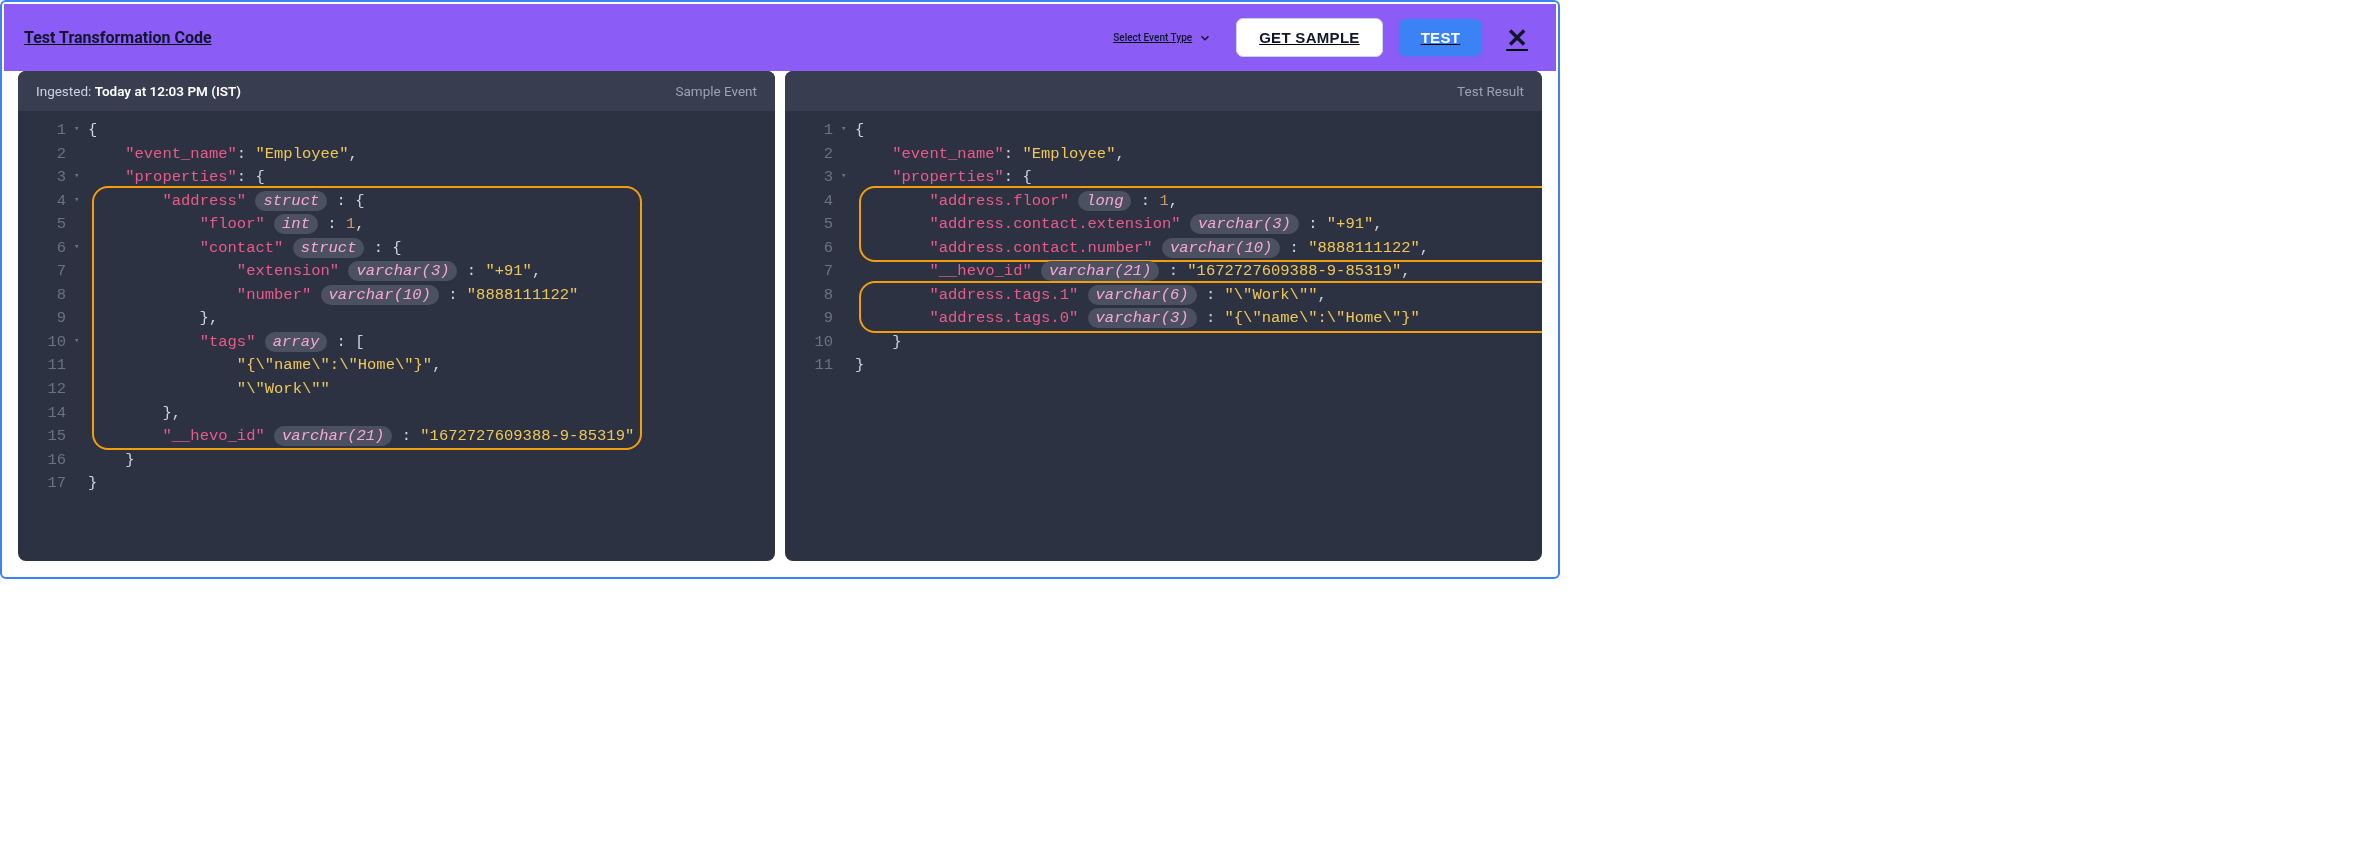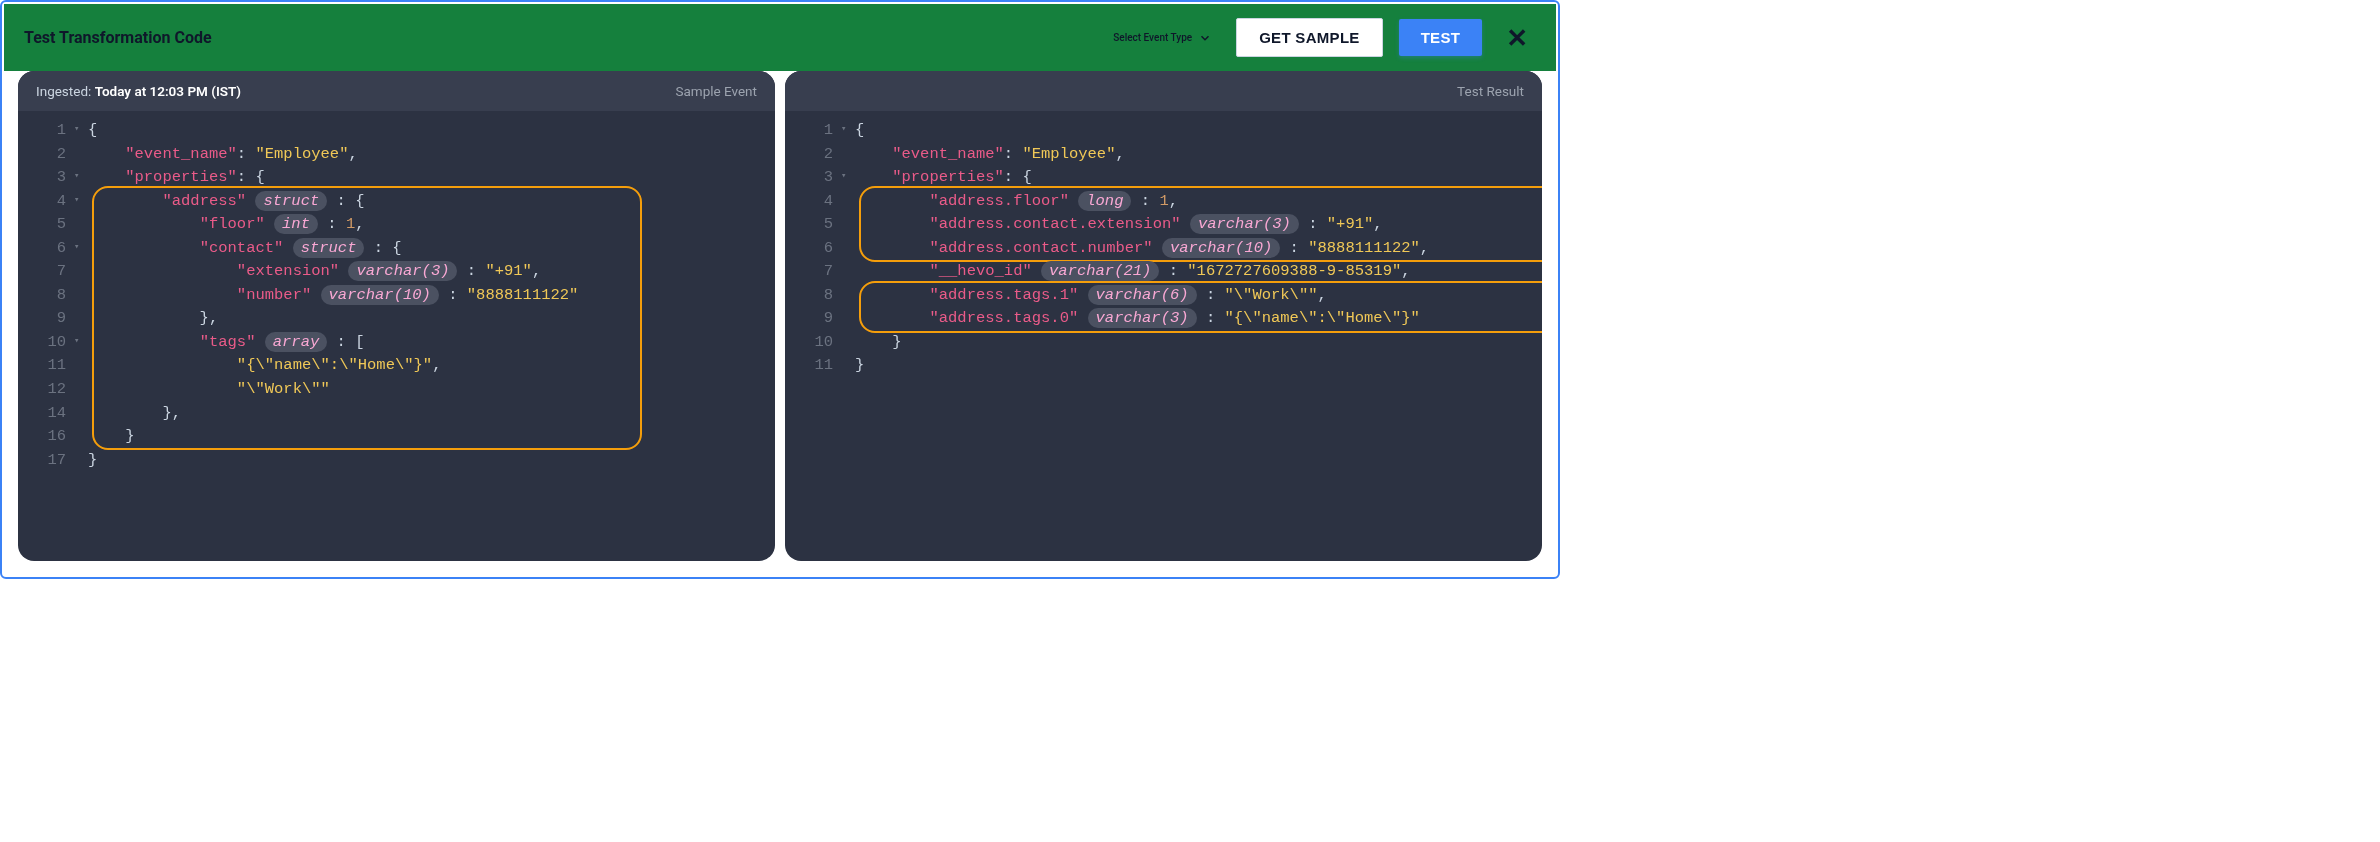--- a/index.html
+++ b/index.html
@@ -8,22 +8,23 @@
     background: #fff;
     padding: 2px;
     border: 2px solid #3b82f6;
     border-radius: 6px;
     width: 1560px;
   }
   .header {
     display: flex;
     align-items: center;
     padding: 14px 20px;
-    background: #15803d;
+    background: #8b5cf6;
     gap: 16px;
+    text-decoration: underline;
   }
   .title {
     font-size: 16px;
     font-weight: 700;
     color: #0f172a;
     flex: 1;
   }
   .select-type {
     display: flex;
     align-items: center;
@@ -32,21 +33,21 @@
     font-size: 10px;
     font-weight: 500;
     cursor: pointer;
     padding: 0 8px;
   }
   .chevron {
     width: 14px;
     height: 14px;
   }
   .btn {
-    border-radius: 2px;
+    border-radius: 7px;
     padding: 10px 22px;
     font-size: 15px;
     font-weight: 700;
     cursor: pointer;
     border: none;
     letter-spacing: 0.3px;
   }
   .btn-outline {
     background: #fff;
     border: 1px solid #cbd5e1;
@@ -66,21 +67,21 @@
     line-height: 1;
   }
   .panels {
     display: flex;
     gap: 10px;
     padding: 0 14px 14px 14px;
   }
   .panel {
     flex: 1;
     background: #2c3242;
-    border-radius: 16px;
+    border-radius: 8px;
     overflow: hidden;
     color: #e2e8f0;
     position: relative;
     min-height: 490px;
   }
   .panel-head {
     display: flex;
     align-items: center;
     justify-content: space-between;
     padding: 12px 18px;
@@ -247,20 +248,25 @@
           <div class="gutter">12</div>
           <div class="fold"></div>
           <div class="content"><span>                </span><span class="tk-str">"\"Work\""</span></div>
         </div>
         <div class="line">
           <div class="gutter">14</div>
           <div class="fold"></div>
           <div class="content"><span class="tk-punc">        },</span></div>
         </div>
         <div class="line">
+          <div class="gutter">15</div>
+          <div class="fold"></div>
+          <div class="content"><span>        </span><span class="tk-key">"__hevo_id"</span><span> </span><span class="tk-pill">varchar(21)</span><span class="tk-punc"> : </span><span class="tk-str">"1672727609388-9-85319"</span></div>
+        </div>
+        <div class="line">
           <div class="gutter">16</div>
           <div class="fold"></div>
           <div class="content"><span class="tk-punc">    }</span></div>
         </div>
         <div class="line">
           <div class="gutter">17</div>
           <div class="fold"></div>
           <div class="content"><span class="tk-punc">}</span></div>
         </div>
       </div>

